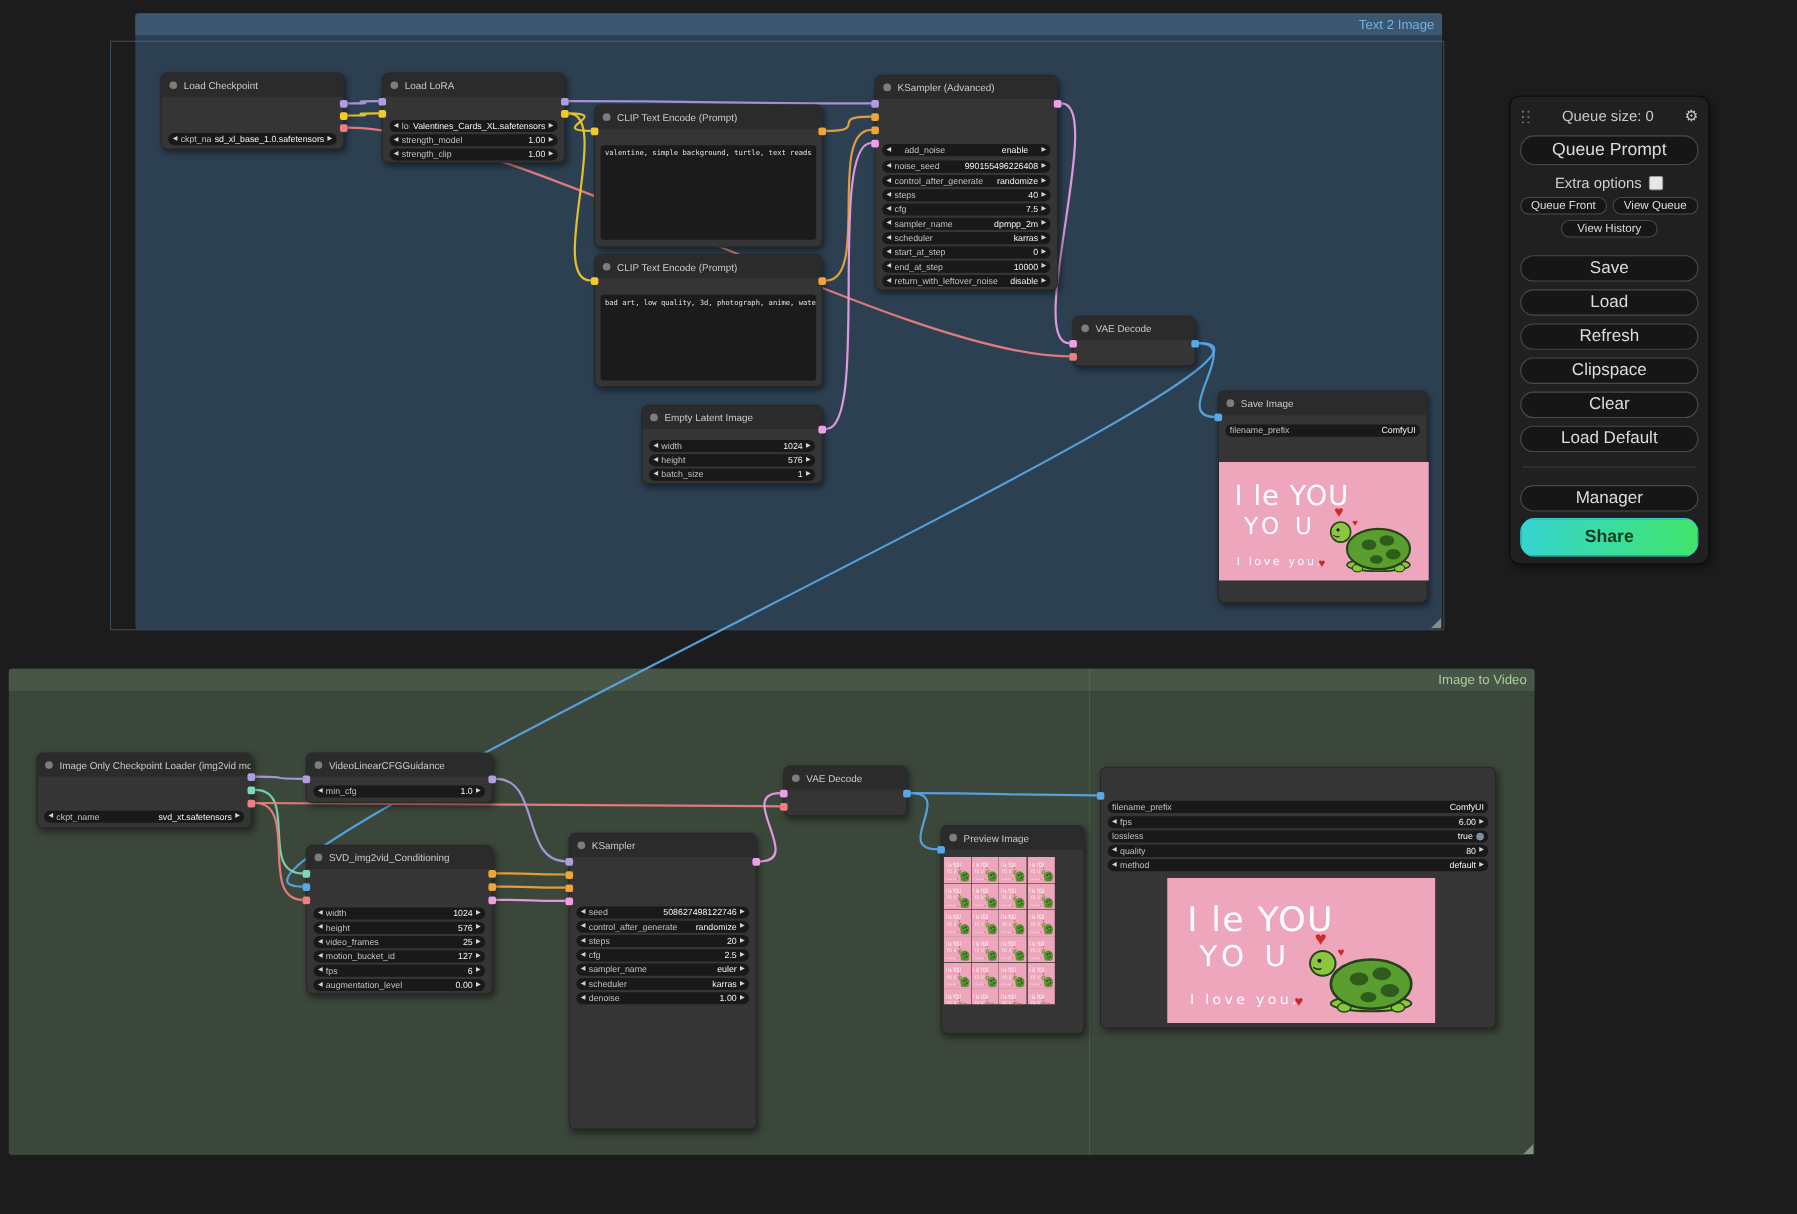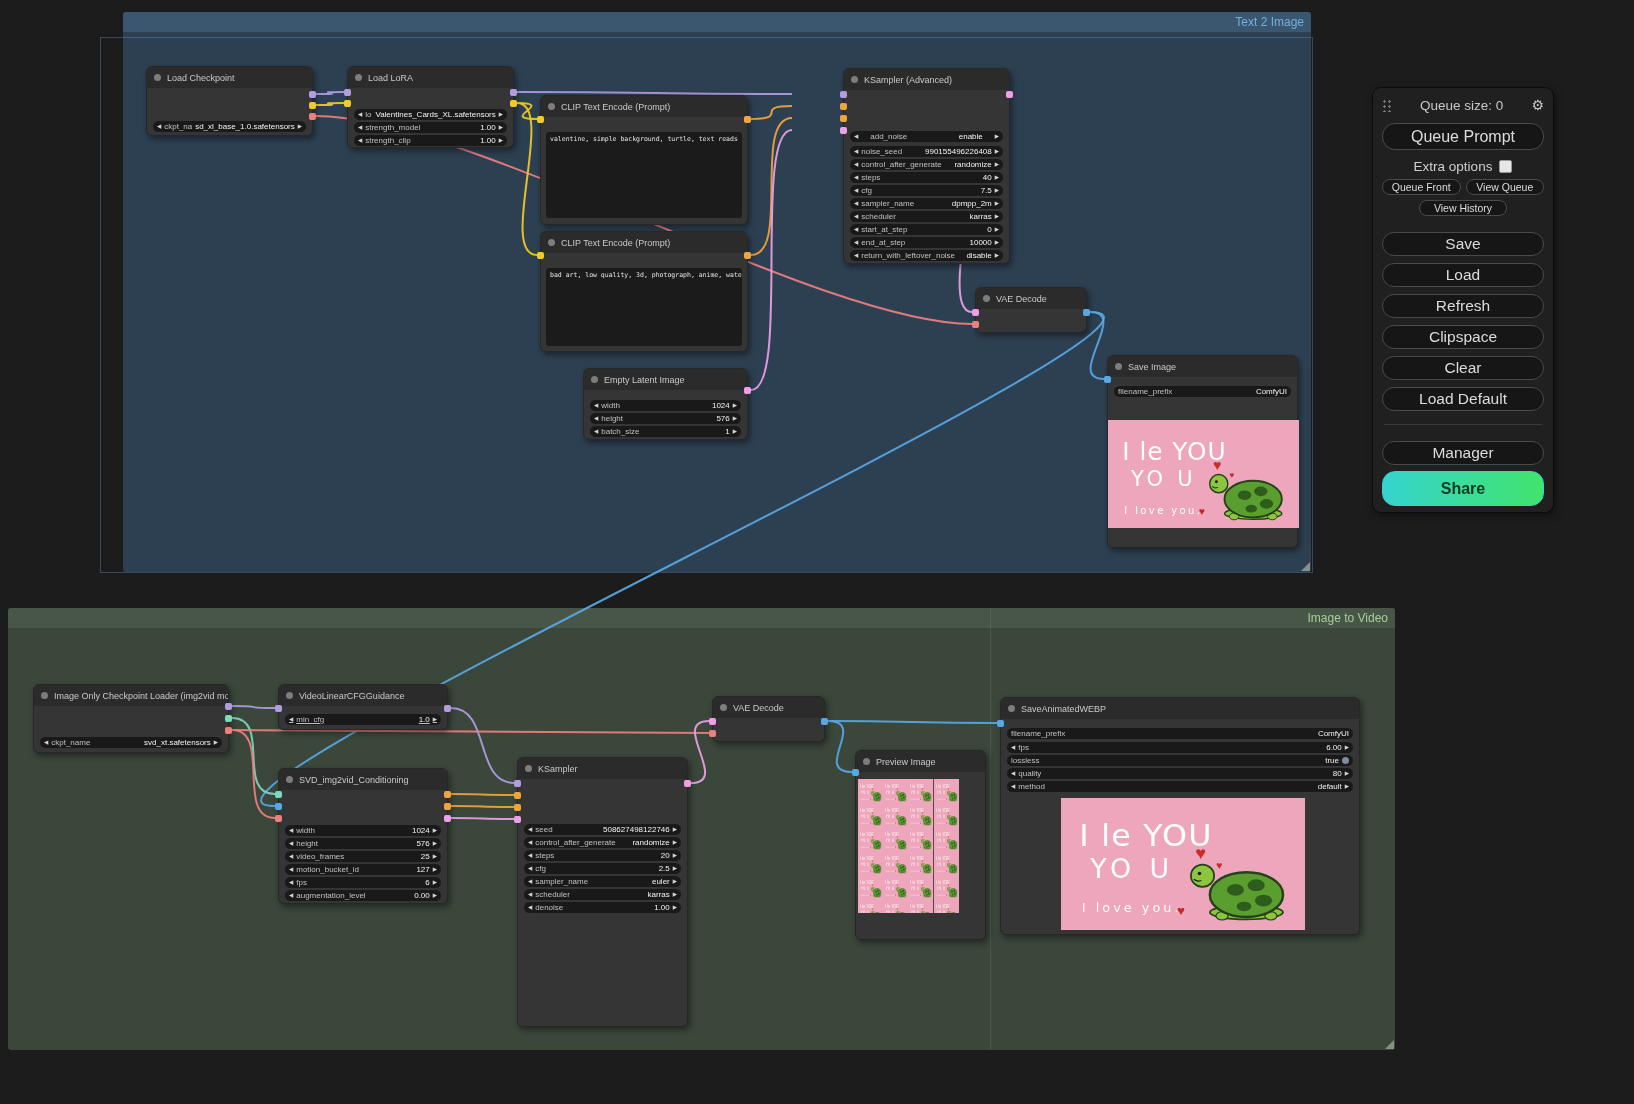--- a/index.html
+++ b/index.html
@@ -163,21 +163,21 @@
       </div>
       <div class="node" style="left: 540px; top: 231px; width: 208px; height: 121px;">
         <div class="node-title">
           <span class="title-dot"></span>
           <span>CLIP Text Encode (Prompt)</span>
         </div>
         <span class="slot in" style="top: 20px; background: rgb(242, 202, 42);"></span>
         <span class="slot out" style="top: 20px; background: rgb(240, 164, 60);"></span>
         <div class="node-textarea" style="top: 36px; height: 78px;">bad art, low quality, 3d, photograph, anime, watermark</div>
       </div>
-      <div class="node" style="left: 795px; top: 68px; width: 167px; height: 196px; margin-left: 48px;">
+      <div class="node" style="left: 795px; top: 68px; width: 167px; height: 196px;">
         <div class="node-title">
           <span class="title-dot"></span>
           <span>KSampler (Advanced)</span>
         </div>
         <span class="slot in" style="top: 22px; background: rgb(177, 156, 224);"></span>
         <span class="slot in" style="top: 34px; background: rgb(240, 164, 60);"></span>
         <span class="slot in" style="top: 46px; background: rgb(240, 164, 60);"></span>
         <span class="slot in" style="top: 58px; background: rgb(238, 159, 232);"></span>
         <span class="slot out" style="top: 22px; background: rgb(238, 159, 232);"></span>
         <div class="widget-row" style="top: 62px; gap: 12px;">
@@ -325,21 +325,21 @@
           <span class="arrow">▶</span>
         </div>
       </div>
       <div class="node" style="left: 278px; top: 684px; width: 170px; height: 46px;">
         <div class="node-title">
           <span class="title-dot"></span>
           <span>VideoLinearCFGGuidance</span>
         </div>
         <span class="slot in" style="top: 20px; background: rgb(177, 156, 224);"></span>
         <span class="slot out" style="top: 20px; background: rgb(177, 156, 224);"></span>
-        <div class="widget-row" style="top: 29px; text-decoration: underline;">
+        <div class="widget-row" style="top: 29px;">
           <span class="arrow">◀</span>
           <span class="wlabel">min_cfg</span>
           <span class="wvalue">1.0</span>
           <span class="arrow">▶</span>
         </div>
       </div>
       <div class="node" style="left: 278px; top: 768px; width: 170px; height: 136px;">
         <div class="node-title">
           <span class="title-dot"></span>
           <span>SVD_img2vid_Conditioning</span>
@@ -955,24 +955,20 @@
     <ellipse cx="143" cy="78" rx="7" ry="5" fill="#2e5c1d"></ellipse>
     <ellipse cx="160" cy="74" rx="7" ry="5" fill="#2e5c1d"></ellipse>
     <ellipse cx="166" cy="87" rx="7" ry="5" fill="#2e5c1d"></ellipse>
     <ellipse cx="150" cy="92" rx="6" ry="4" fill="#2e5c1d"></ellipse>
     <circle cx="116" cy="66" r="9.5" fill="#8cc63f" stroke="#24411a" stroke-width="1.5"></circle>
     <circle cx="113.5" cy="64" r="1.5" fill="#1a1a1a"></circle>
     <path d="M109 69 q3 2.5 6 1" stroke="#1a1a1a" stroke-width="1" fill="none"></path>
   </svg></span></div>
       </div>
       <div class="node" style="left: 1000px; top: 697px; width: 360px; height: 238px;">
-        <div class="node-title">
-          <span class="title-dot"></span>
-          <span>SaveAnimatedWEBP</span>
-        </div>
         <span class="slot in" style="top: 22px; background: rgb(88, 168, 230);"></span>
         <div class="widget-row" style="top: 30px;">
           <span class="wlabel">filename_prefix</span>
           <span class="wvalue">ComfyUI</span>
         </div>
         <div class="widget-row" style="top: 44px;">
           <span class="arrow">◀</span>
           <span class="wlabel">fps</span>
           <span class="wvalue">6.00</span>
           <span class="arrow">▶</span>

